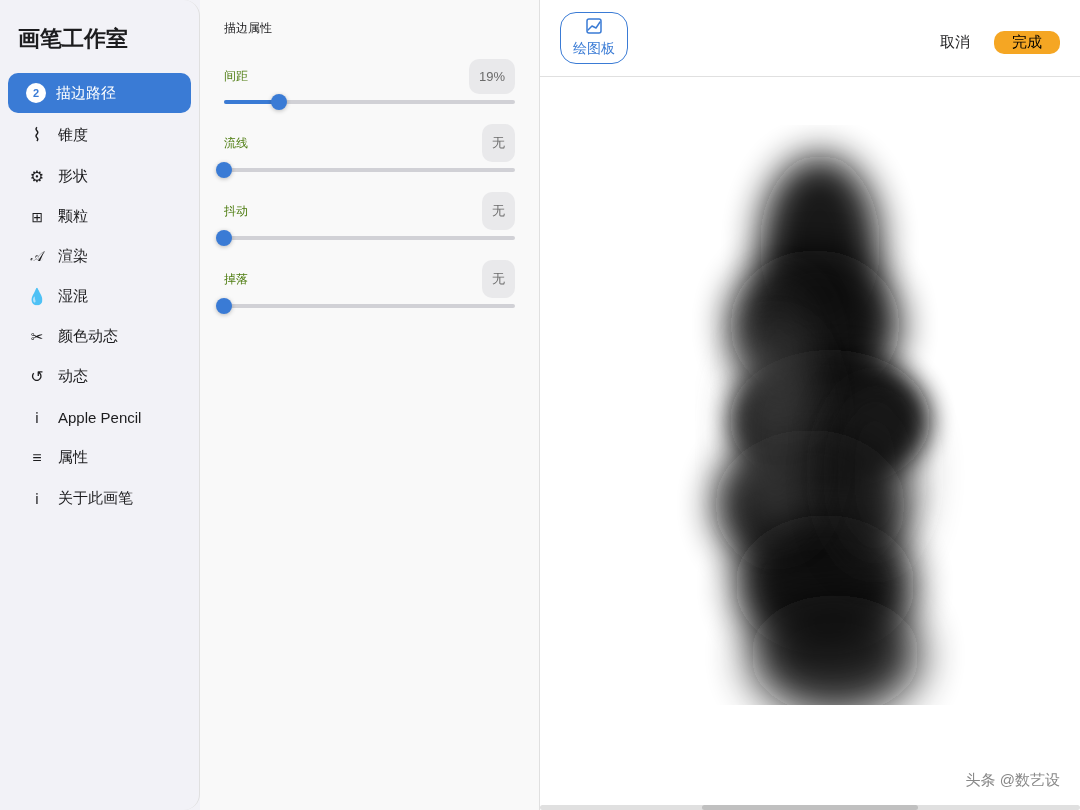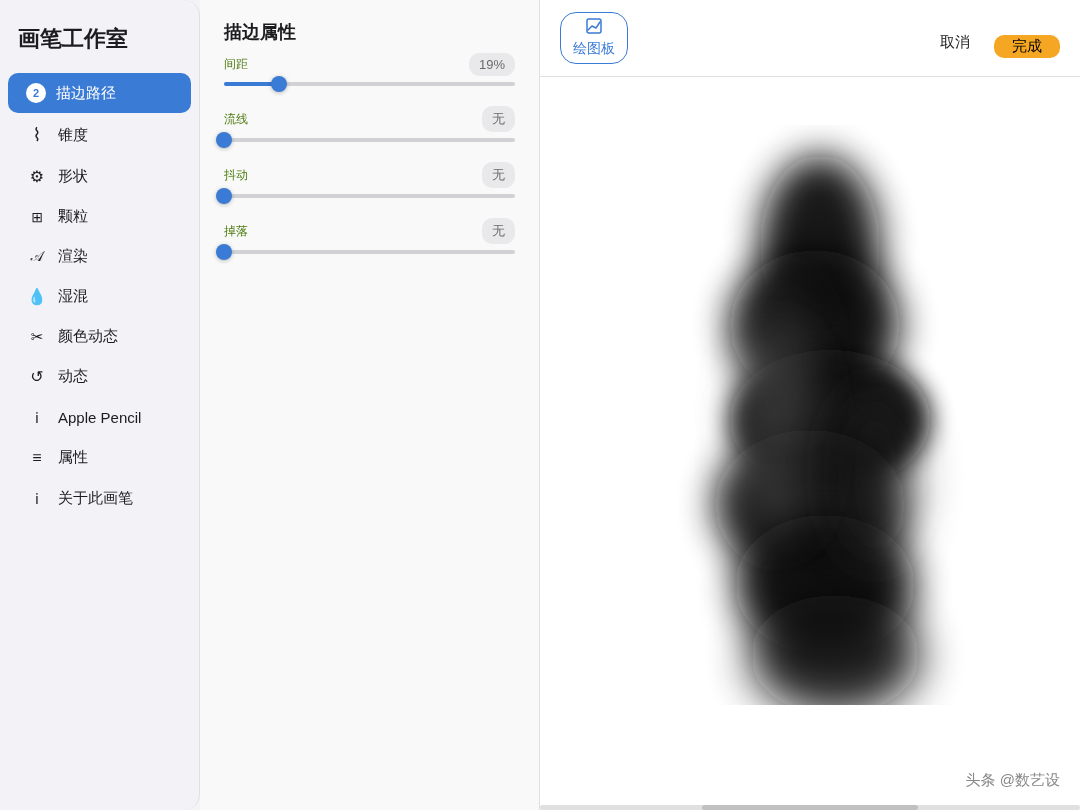--- a/index.html
+++ b/index.html
@@ -70,45 +70,45 @@
     
     .middle-panel {
       width: 340px;
       min-width: 340px;
       background: #f9f9f9;
       border-right: 1px solid #e0e0e0;
       padding: 20px 24px;
       overflow-y: auto;
     }
     .panel-title {
-      font-size: 18px;
-      font-weight: 700;
+      font-size: 12px;
+      font-weight: 400;
       color: #1c1c1e;
-      margin-bottom: 9px;
+      margin-bottom: 22px;
     }
 
     .prop-row {
       margin-bottom: 20px;
     }
     .prop-label-row {
       display: flex;
       justify-content: space-between;
       align-items: center;
       margin-bottom: 6px;
     }
     .prop-label {
       font-size: 12px;
       color: #4d7c0f;
     }
     .prop-value {
       font-size: 13px;
       color: #6b6b6b;
       background: #e9e9eb;
       border-radius: 10px;
-      padding: 4px 10px;
+      padding: 10px 10px;
     }
     .slider-track {
       width: 100%;
       height: 4px;
       background: #d1d1d6;
       border-radius: 2px;
       position: relative;
     }
     .slider-fill {
       height: 4px;
@@ -154,21 +154,21 @@
       cursor: pointer;
       padding: 5px 12px;
       border: 1.5px solid #3a7bd5;
       border-radius: 16px;
       background: transparent;
       flex-direction: column;
     }
     .canvas-actions {
       display: flex;
       gap: 12px;
-      align-items: flex-end;
+      align-items: center;
       margin-top: 9px;
     }
     .btn-cancel {
       font-size: 15px;
       color: #1c1c1e;
       background: transparent;
       border: none;
       cursor: pointer;
       padding: 6px 12px;
     }

